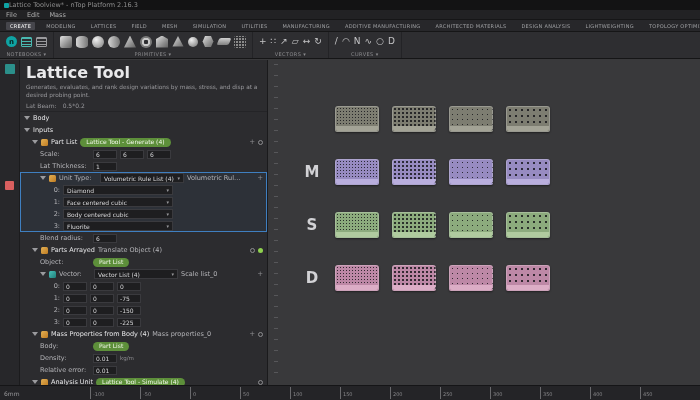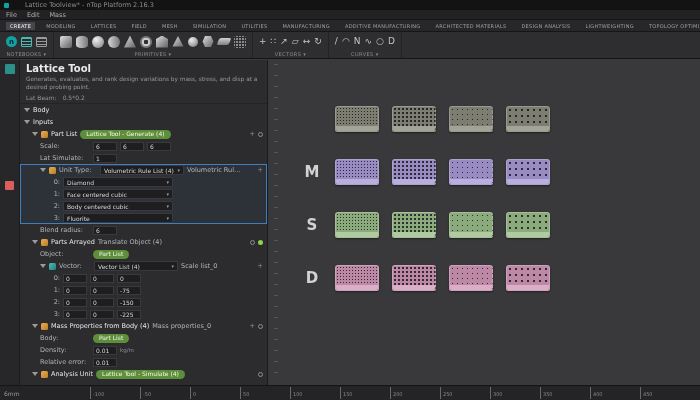--- a/index.html
+++ b/index.html
@@ -1,20 +1,20 @@
 <!DOCTYPE html>
 <html><head>
 <meta charset="utf-8">
 <style>
   * { box-sizing: border-box; margin: 0; padding: 0; }
   body { background:#1a1a1a; }
   #app{position:relative;width:700px;height:400px;background:#39393b;font-family:"DejaVu Sans",sans-serif;color:#cfcfcf;overflow:hidden}
 
   
-  .titlebar{height:10px;background:#131314;display:flex;align-items:center;gap:16px;padding:0 4px;font-size:6.5px;color:#8d8d8d}
+  .titlebar{height:10px;background:#131314;display:flex;align-items:center;gap:0;padding:0 4px;font-size:6.5px;color:#8d8d8d}
   .appdot{width:5px;height:5px;background:#0fa3a3;border-radius:1px;flex:0 0 auto}
   .menubar{height:10px;background:#222224;border-bottom:1px solid #161617;display:flex;align-items:center;gap:10px;padding:0 6px;font-size:6.5px;color:#b0b0b0}
   .tabstrip{height:12px;background:#27272a;border-bottom:1px solid #161617;display:flex;align-items:center;gap:7px;padding:0 6px;font-size:5px;letter-spacing:.3px;color:#9fa0a3;white-space:nowrap;overflow:hidden}
   .tab{padding:1px 4px}
   .tab.active{background:#46464c;color:#ffffff;border-radius:1px}
 
   
   .toolbar{height:27px;background:#2e2e31;border-bottom:1px solid #151516;display:flex;align-items:stretch}
   .tsec{display:flex;flex-direction:column;justify-content:space-between;padding:2px 6px 1px;border-right:1px solid #232326}
   .ticons{display:flex;align-items:center;gap:4px;height:15px}
@@ -36,21 +36,21 @@
   .sh-plane{height:7px;transform:skewX(-22deg);background:linear-gradient(#d0d0d0,#808080)}
   .sh-lattice{background:#8a8a8a;background-image:radial-gradient(circle,#2e2e31 1px,transparent 1.2px);background-size:3px 3px}
 
   
   .lstrip{position:absolute;left:0;top:60px;width:20px;bottom:15px;background:#27272a;border-right:1px solid #1b1b1d;display:flex;flex-direction:column;align-items:center;padding-top:4px;gap:6px}
   .booknote{width:10px;height:10px;background:#2b8f8a;border-radius:1px}
   .marker{position:absolute;top:121px;left:5px;width:9px;height:9px;background:#d95f5f;border-radius:1px}
 
   
   .panel{position:absolute;left:20px;top:60px;width:248px;bottom:15px;background:#2c2c2f;border-right:1px solid #1a1a1c;overflow:hidden;font-size:6.5px}
-  .phead{padding:3px 6px 1px;font-size:10px;font-weight:bold;color:#e9e9eb}
+  .phead{padding:3px 6px 1px;font-size:16px;font-weight:bold;color:#e9e9eb}
   .pdesc{padding:1px 6px 2px;font-size:5.8px;line-height:1.3;color:#98989c}
   .latbeam{display:flex;gap:6px;padding:1px 6px 2px;color:#98989c;font-size:6px;border-bottom:1px solid #242427}
   .prow{display:flex;align-items:center;gap:3px;height:12px;padding:0 4px;white-space:nowrap;overflow:hidden}
   .i1{padding-left:12px}.i2{padding-left:20px}.i3{padding-left:30px}
   .caret{width:0;height:0;border-left:3px solid transparent;border-right:3px solid transparent;border-top:4px solid #9b9b9e;flex:0 0 auto}
   .blk{width:7px;height:7px;border-radius:1.5px;background:linear-gradient(135deg,#e3b054,#c07c22);flex:0 0 auto}
   .blk.teal{background:linear-gradient(135deg,#49c0b8,#1f7f7a)}
   .lbl{color:#e6e6e8}
   .val{color:#b4b4b8}
   .flabel{color:#b4b4b8;min-width:50px}
@@ -211,21 +211,21 @@
         <span class="ring"></span>
       </span>
     </div>
     <div class="prow i2">
       <span class="flabel">Scale:</span>
       <span class="num">6</span>
       <span class="num">6</span>
       <span class="num">6</span>
     </div>
     <div class="prow i2">
-      <span class="flabel">Lat Simulate:</span>
+      <span class="flabel">Lat Thickness:</span>
       <span class="num">1</span>
     </div>
 
     <div class="selgrp">
       <div class="prow i2">
         <span class="caret"></span>
         <span class="blk"></span>
         <span class="flabel" style="min-width:38px">Unit Type:</span>
         <span class="dd w84">
           <span>Volumetric Rule List (4)</span>

